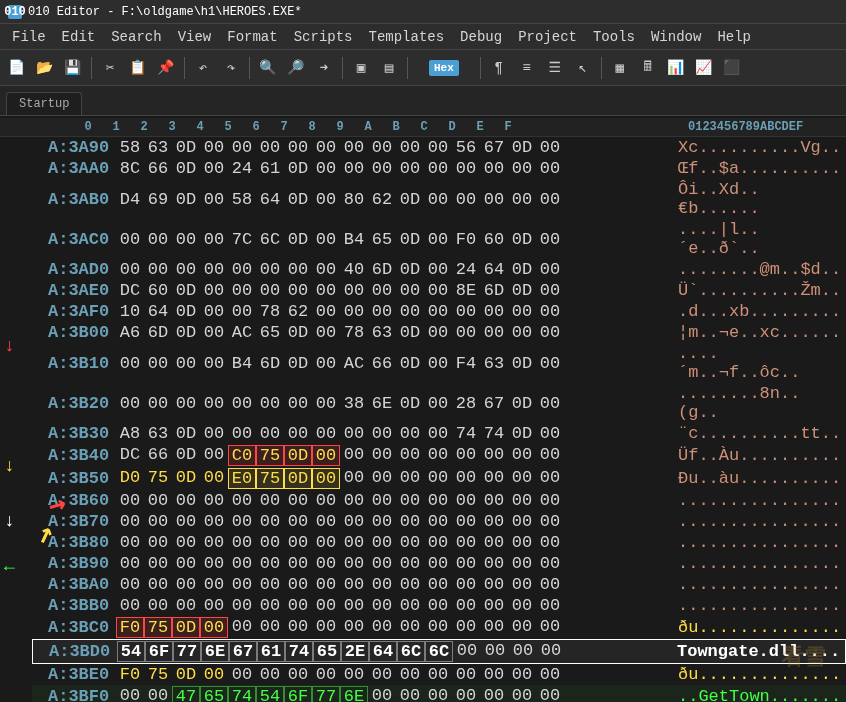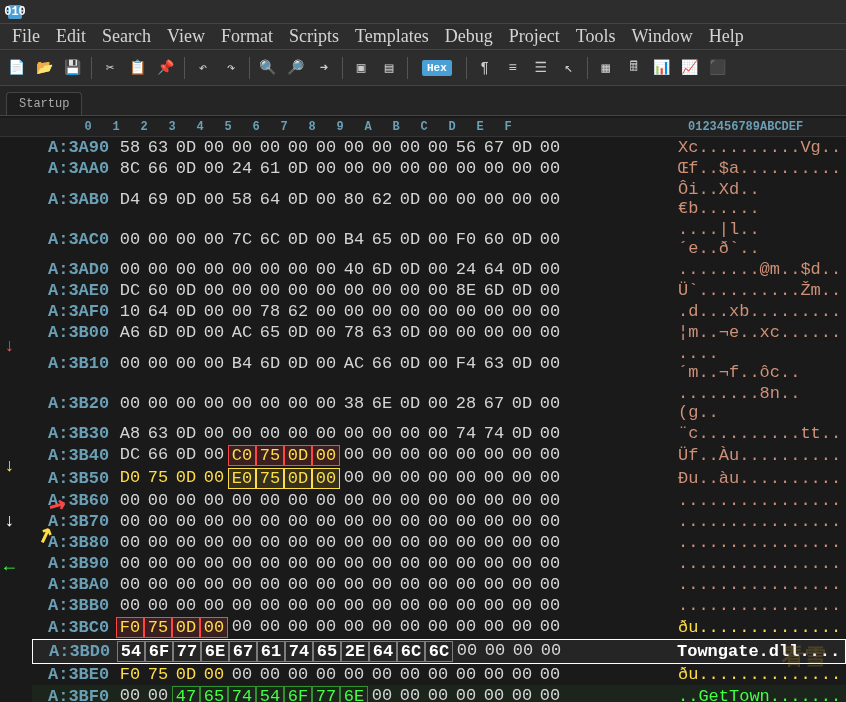--- a/index.html
+++ b/index.html
@@ -39,23 +39,23 @@
       color: #d4d4d4;
       display: flex;
       align-items: center;
       height: 26px;
       border-bottom: 1px solid #444;
       padding: 0 4px;
     }
     .menu-item {
       padding: 2px 8px;
       cursor: pointer;
-      font-size: 18px;
+      font-size: 14px;
       height: 100%;
-      display: flex; align-items: center; font-family: Liberation Serif, serif;
+      display: flex; align-items: center;
     }
 
     
     #toolbar {
       background: #2d2d2d;
       height: 36px;
       display: flex;
       align-items: center;
       padding: 0 4px;
       gap: 2px;
@@ -70,21 +70,21 @@
       color: #ccc;
     }
     .tb-sep { width: 1px; height: 22px; background: #555; margin: 0 3px; }
     .tb-hex-badge {
       background: #4a9fd5;
       color: #fff;
       font-size: 11px;
       font-weight: bold;
       padding: 2px 5px;
       border-radius: 2px;
-      margin: 0 9px;
+      margin: 0 16px;
     }
 
     
     #tabbar {
       background: #252525;
       display: flex;
       align-items: flex-end;
       padding: 0 6px;
       height: 30px;
       border-bottom: 1px solid #444;
@@ -209,20 +209,21 @@
       font-weight: bold;
       pointer-events: none;
       user-select: none;
     }
   </style>
 </head>
 <body>
 
 <div id="titlebar">
   <span class="title-icon">010</span>
+  <span>010 Editor - F:\oldgame\h1\HEROES.EXE*</span>
 </div>
 
 <div id="menubar">
     <div class="menu-item">File</div>
     <div class="menu-item">Edit</div>
     <div class="menu-item">Search</div>
     <div class="menu-item">View</div>
     <div class="menu-item">Format</div>
     <div class="menu-item">Scripts</div>
     <div class="menu-item">Templates</div>

